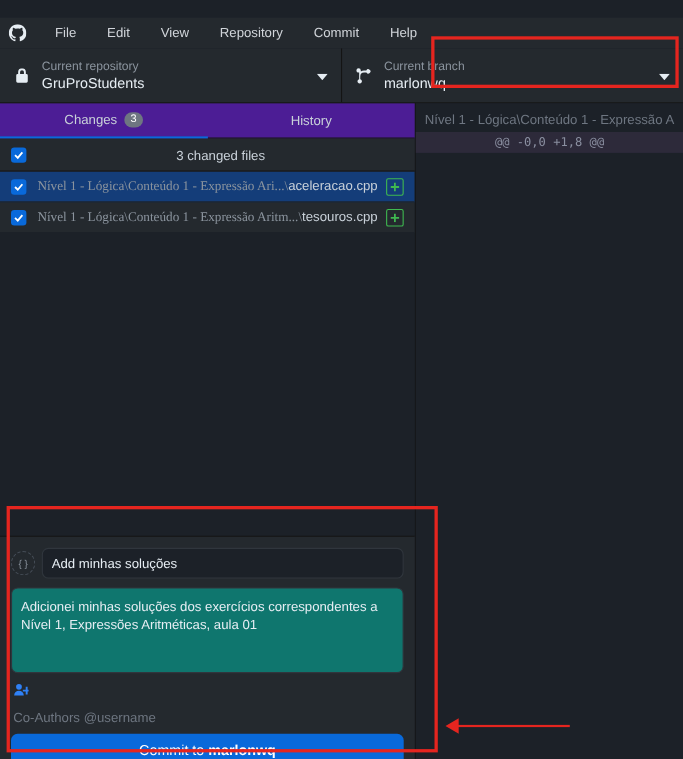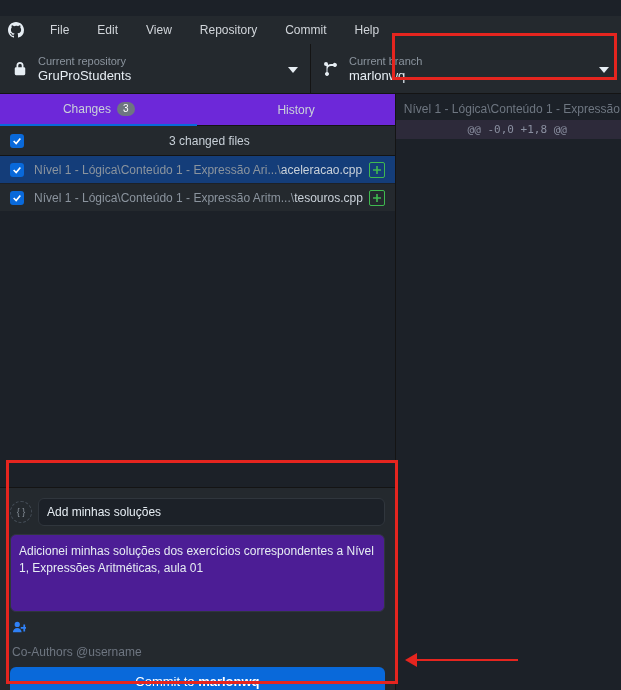--- a/index.html
+++ b/index.html
@@ -14,40 +14,40 @@
   .hcell .lbl { color: #8b949e; font-size: 11px; line-height: 14px; }
   .hcell .val { color: #e6edf3; font-size: 13px; font-weight: 400; line-height: 16px; }
   .caret { margin-left: auto; }
   .hl-branch { position: absolute; border: 3px solid #e5251f; left: 392px; top: 33px; width: 225px; height: 47px; pointer-events: none; z-index: 50; }
   .hl-commit { position: absolute; border: 3px solid #e5251f; left: 6px; top: 460px; width: 392px; height: 224px; pointer-events: none; z-index: 50; }
   .arrow { position: absolute; top: 656px; left: 408px; width: 110px; height: 8px; z-index: 51; }
   .arrow-line { position: absolute; top: 3px; left: 0; right: 0; height: 2px; background: #e5251f; }
   .arrow-head { position: absolute; left: -3px; top: -3px; width: 0; height: 0; border-right: 12px solid #e5251f; border-top: 7px solid transparent; border-bottom: 7px solid transparent; }
   .body { display: flex; height: calc(690px - 28px - 50px); }
   .left { width: 398px; display: flex; flex-direction: column; border-right: 1px solid #141414; }
-  .tabs { display: flex; height: 32px; background: #6d28d9; text-align: right; }
+  .tabs { display: flex; height: 32px; background: #4c1d95; text-align: right; }
   .tab { flex: 1; display: flex; align-items: center; justify-content: center; gap: 6px; font-size: 12px; color: #c9d1d9; border-bottom: 1px solid #141414; }
   .tab.active { border-bottom: 2px solid #0969da; }
   .badge { background: #6e7681; color: #fff; border-radius: 8px; font-size: 10px; padding: 1px 6px; line-height: 12px; }
   .fileshdr { height: 30px; display: flex; align-items: center; padding: 0 10px; background: #24292e; border-bottom: 1px solid #141414; }
   .cb { width: 14px; height: 14px; background: #0969da; border-radius: 3px; display: inline-flex; align-items: center; justify-content: center; margin-right: 10px; flex:none; }
   .cb svg { display:block; }
   .fileshdr .t { flex: 1; text-align: center; color: #c9d1d9; font-size: 12px; }
   .filelist { flex: 1; overflow: hidden; background: #1c2128; }
   .frow { height: 28px; display: flex; align-items: center; padding: 0 10px; background: #24292e; border-bottom: 1px solid #1c2128; }
   .frow.sel { background: #143d79; }
   .frow .fn { flex: 1; font-size: 12px; color: #c9d1d9; white-space: nowrap; overflow: hidden; }
-  .frow .fn .pale { color: #8b949e; }
+  .frow .fn .pale { color: #8b949e; font-family: Liberation Serif, serif; }
   .addsq { width: 16px; height: 16px; border: 1px solid #3fb950; display: inline-flex; align-items: center; justify-content: center; border-radius: 2px; margin-left: 6px; flex:none;}
   .addsq svg { display:block; }
   .commitbox { padding: 10px; background: #24292e; border-top: 1px solid #141414; }
   .summaryrow { display: flex; gap: 6px; margin-bottom: 8px; }
   .avph { width: 22px; height: 22px; border: 1px dashed #444c56; border-radius: 50%; display:flex; align-items:center; justify-content:center; color:#8b949e; font-size:9px; flex:none; margin-top:3px;}
   .summaryinput { flex: 1; background: #1c2128; border: 1px solid #30363d; border-radius: 6px; color: #e6edf3; padding: 6px 8px; font-size: 12px; outline: none; }
-  .descbox { background: #4c1d95; border: 1px solid #30363d; border-radius: 6px; padding: 8px; font-size: 12px; color: #e6edf3; min-height: 78px; line-height: 1.4; }
+  .descbox { background: #0f766e; border: 1px solid #30363d; border-radius: 6px; padding: 8px; font-size: 12px; color: #e6edf3; min-height: 78px; line-height: 1.4; }
   .coauth-icon { color: #2f81f7; font-size: 14px; margin: 8px 0 4px 2px; display:inline-block; }
   .coauth { color: #6e7681; font-size: 12px; padding: 4px 2px 8px; }
   .commitbtn { width: 100%; background: #0969da; border: none; border-radius: 6px; color: #fff; font-size: 13px; padding: 7px 0; cursor: pointer; }
   .commitbtn b { font-weight: 700; }
   .right { flex: 1; background: #1c2128; padding-top: 6px; }
   .diffhdr { font-size: 12px; color: #6e7681; padding: 2px 8px; white-space: nowrap; overflow: hidden; }
   .diffh { text-align: center; background: #2d2a3a; color: #8a8fa0; font-size: 11px; padding: 3px 0; margin-top: 2px; font-family: ui-monospace, Menlo, Consolas, monospace; }
 </style>
 </head>
 <body>

